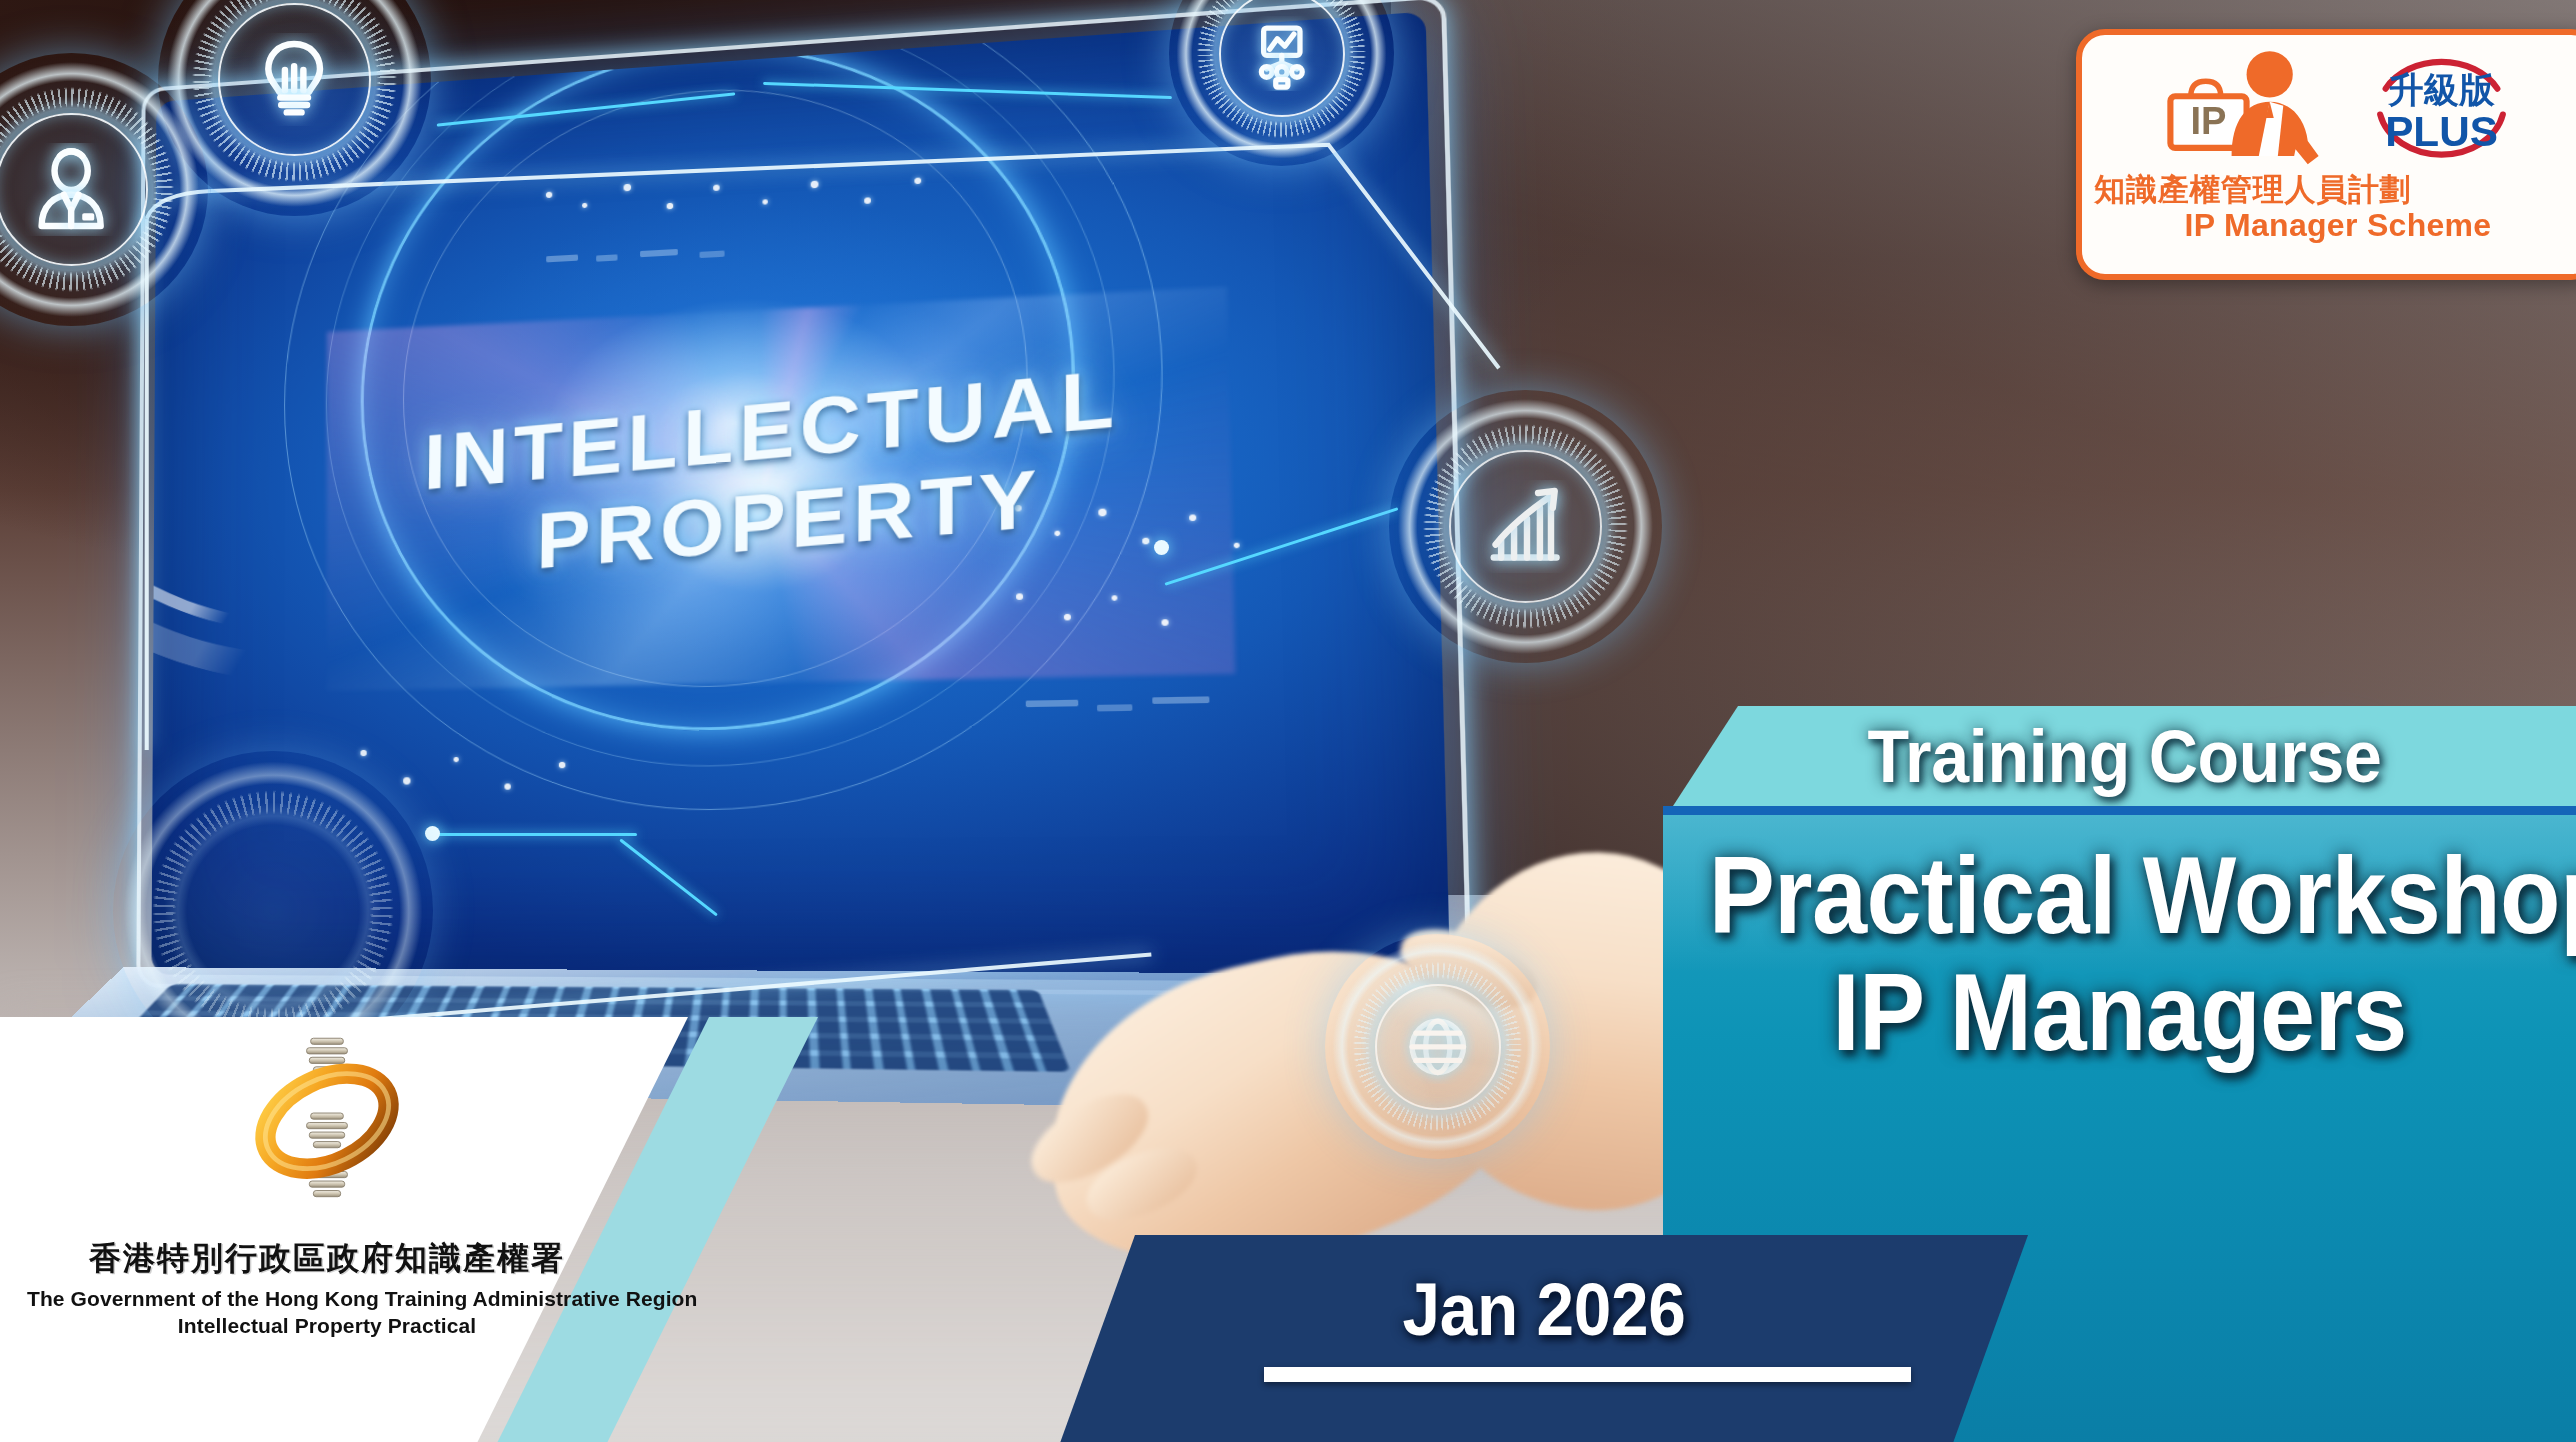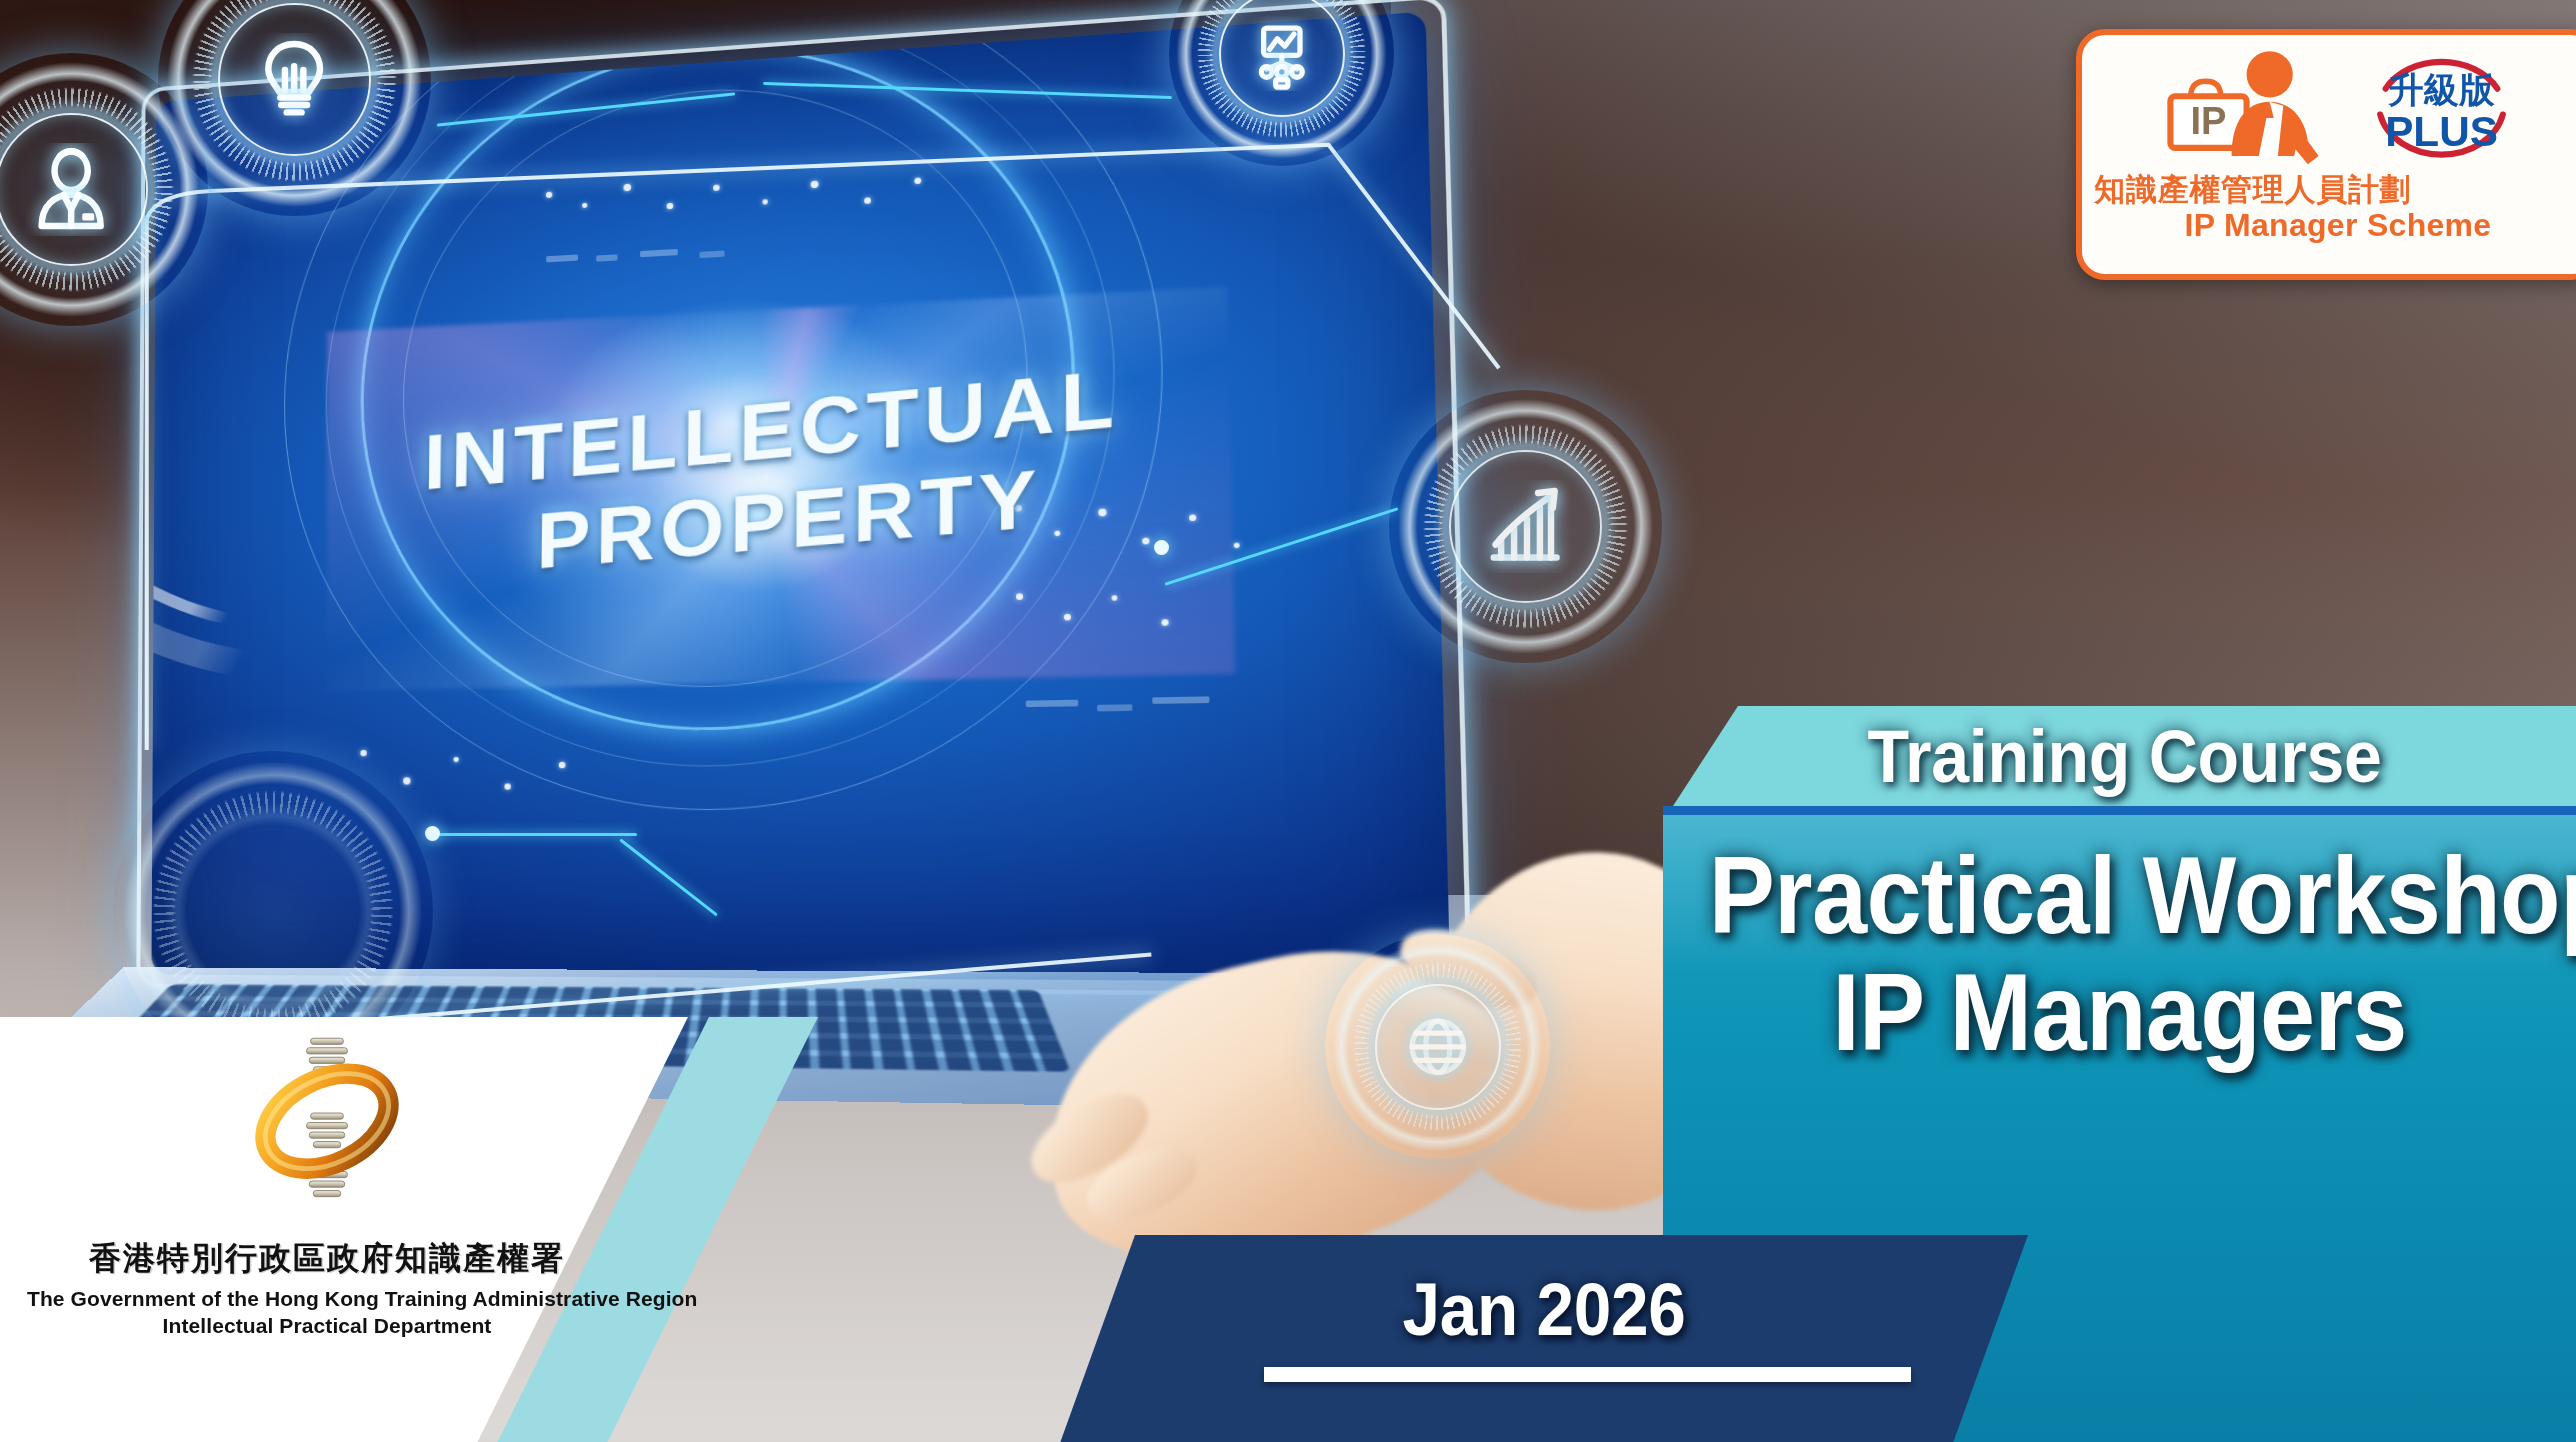--- a/index.html
+++ b/index.html
@@ -503,17 +503,17 @@
         </g>
 
         <g transform="rotate(-26 150 140)">
           <ellipse cx="150" cy="140" rx="96" ry="62" fill="none" stroke="url(#gGold)" stroke-width="30"></ellipse>
           <ellipse cx="150" cy="140" rx="96" ry="62" fill="none" stroke="rgba(255,230,150,.55)" stroke-width="7"></ellipse>
         </g>
       </svg>
     </div>
     <div class="ipd-cn">香港特別行政區政府知識產權署</div>
     <div class="ipd-en1">The Government of the Hong Kong Training Administrative Region</div>
-    <div class="ipd-en2">Intellectual Practical Department</div>
+    <div class="ipd-en2">Intellectual Property Practical</div>
   </div>
 
 </div>
 
 
 </body></html>

